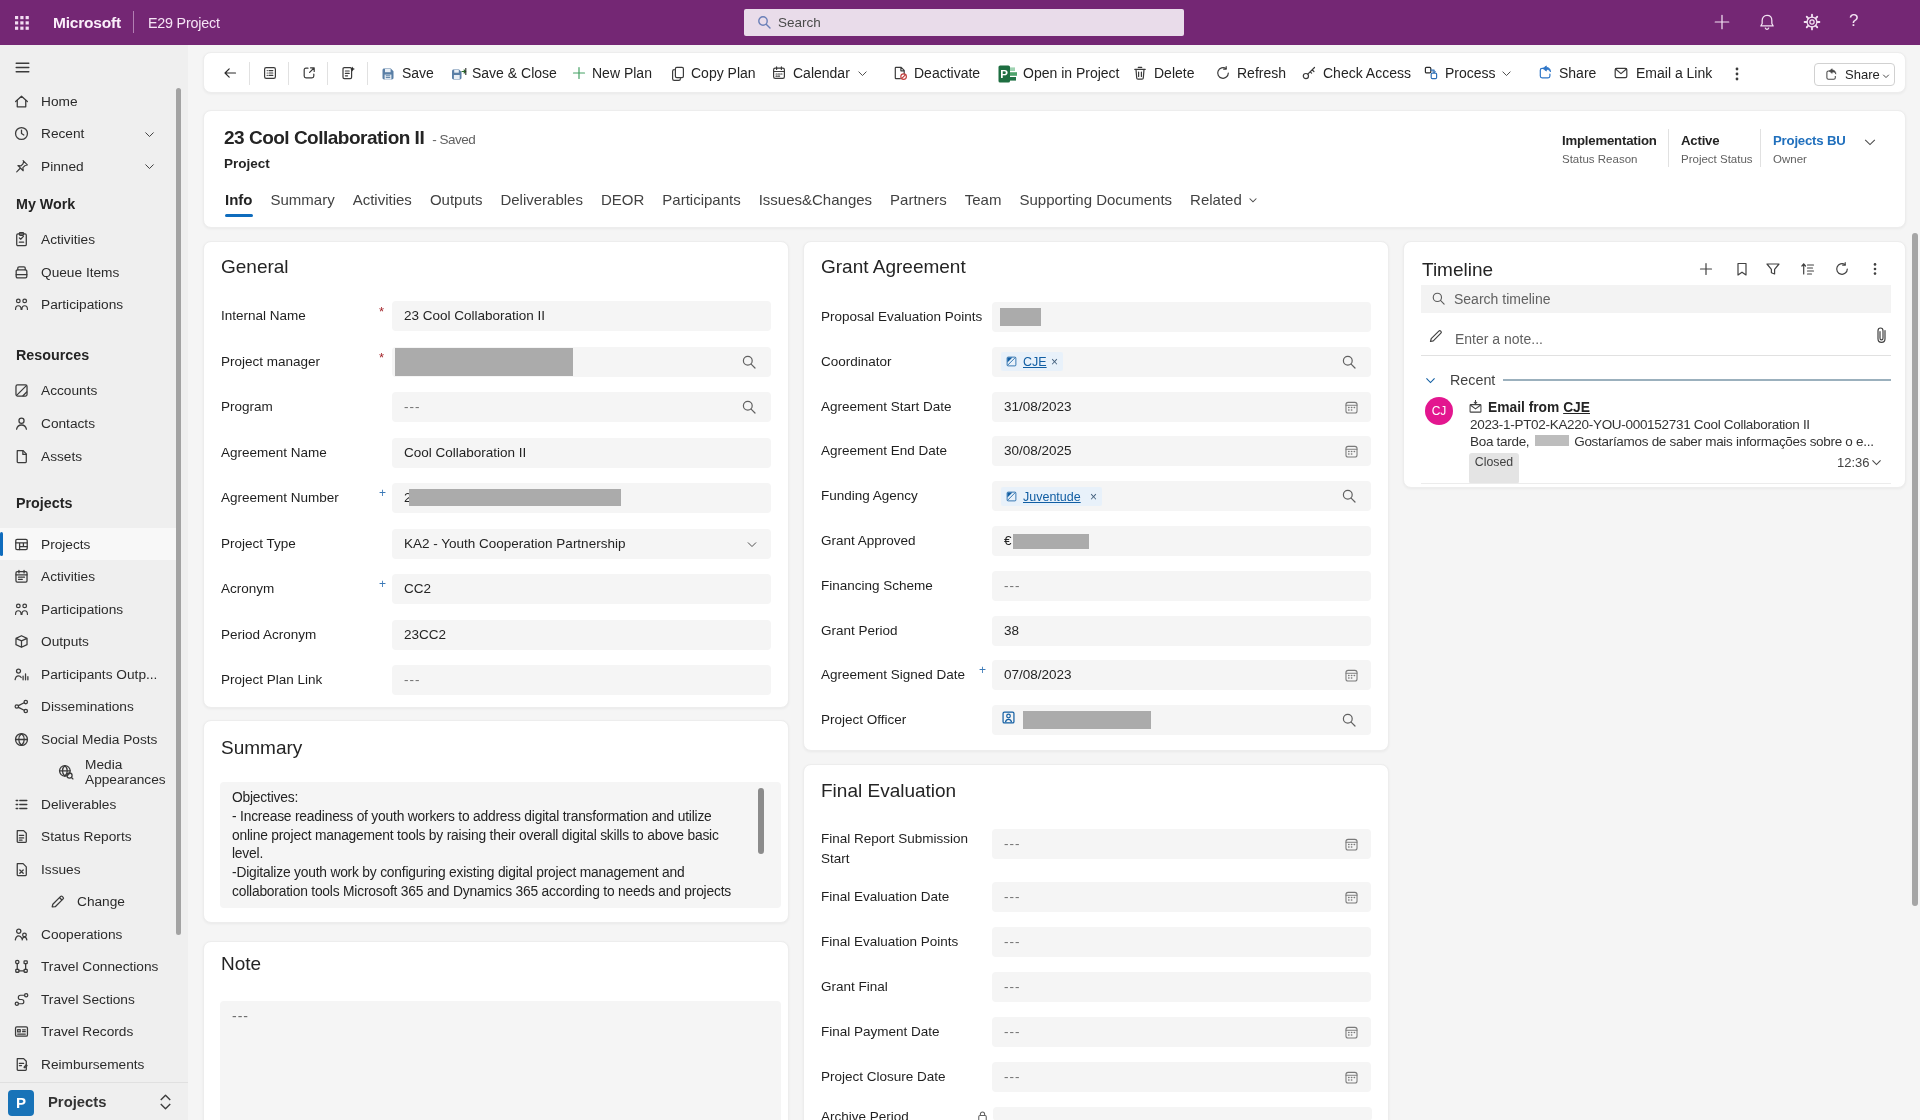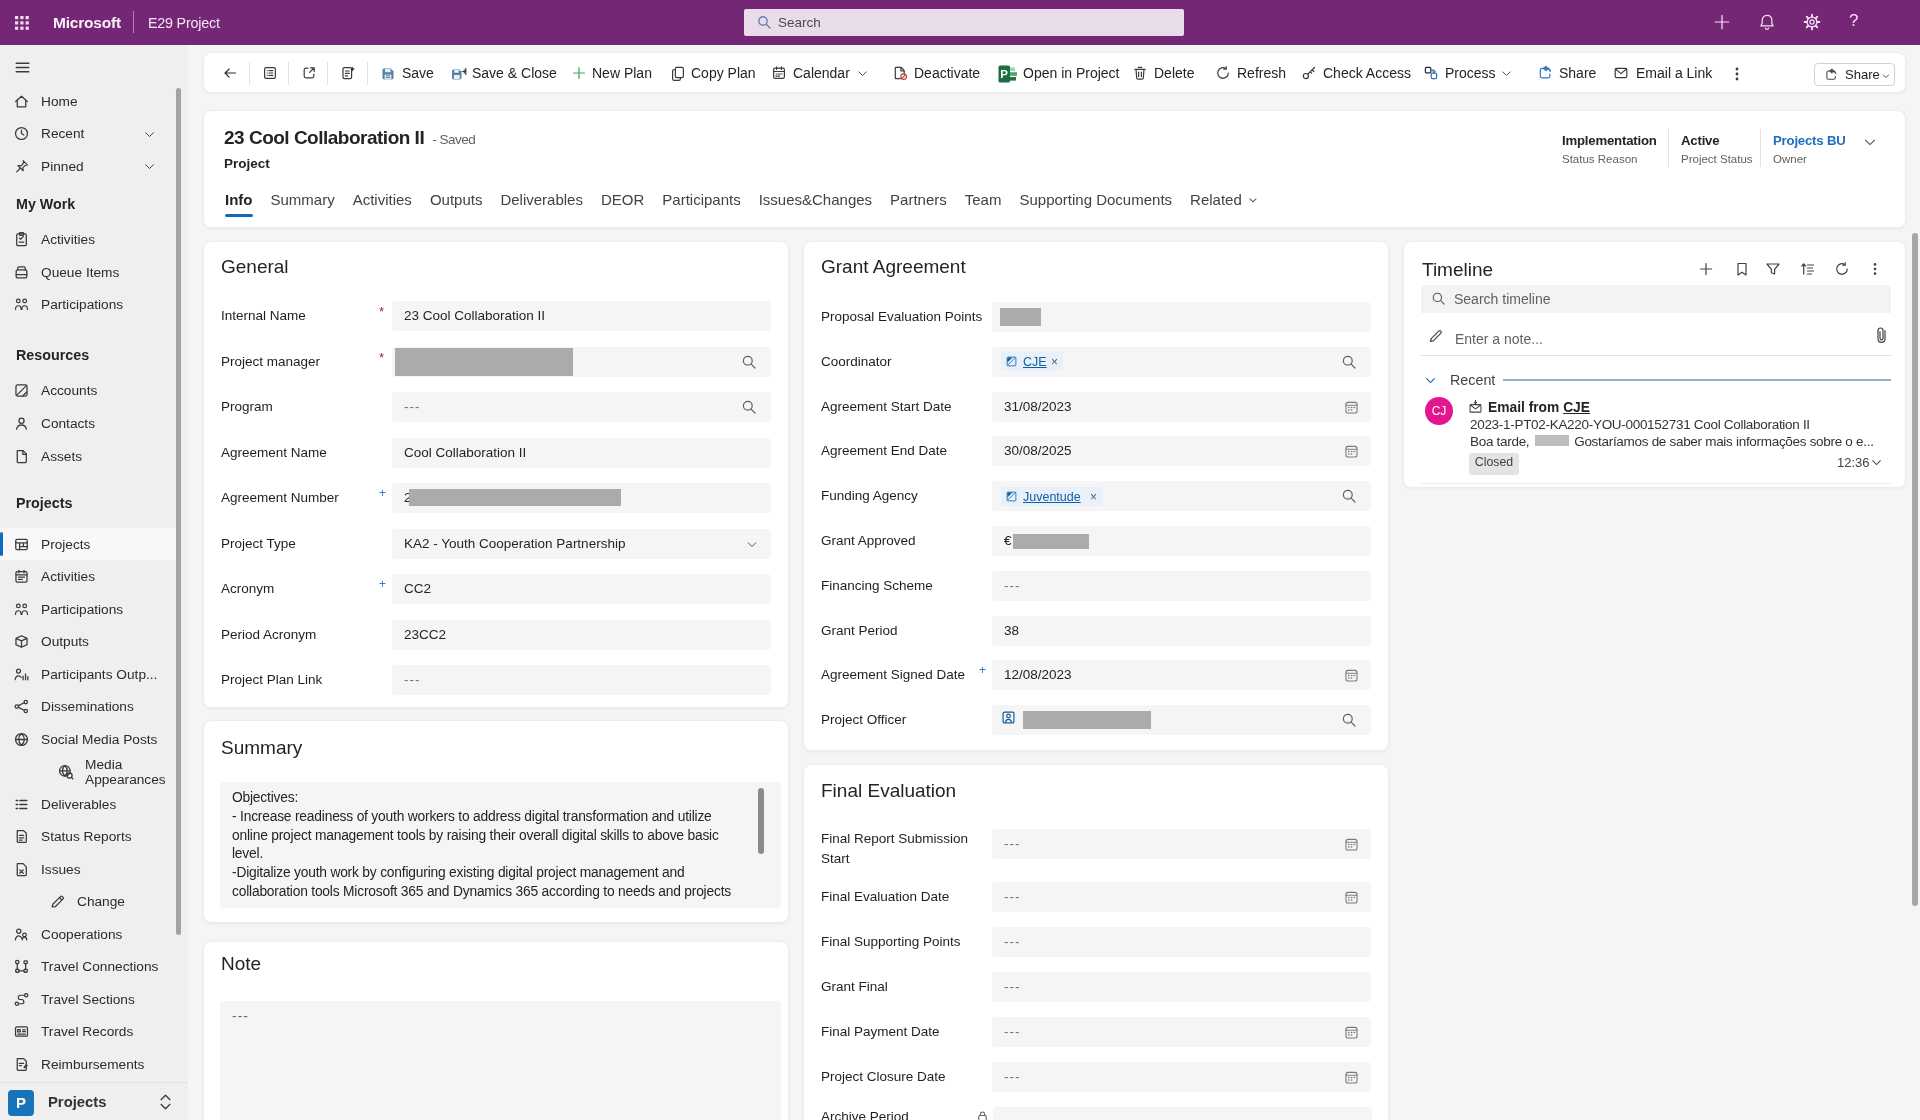--- a/index.html
+++ b/index.html
@@ -577,21 +577,21 @@
     </div>
 <div class="lbl" style="left:17px;top:284px;height:30px;line-height:30px">Grant Approved</div>
     <div class="inp" style="left:188px;top:284px;width:379px">€</div>
 <div class="bar" style="left:209px;top:292px;width:76px;height:15px"></div>
 <div class="lbl" style="left:17px;top:328.8px;height:30px;line-height:30px">Financing Scheme</div>
     <div class="inp" style="left:188px;top:328.8px;width:379px"><span class="ph">---</span></div>
 <div class="lbl" style="left:17px;top:373.6px;height:30px;line-height:30px">Grant Period</div>
     <div class="inp" style="left:188px;top:373.6px;width:379px">38</div>
 <div class="lbl" style="left:17px;top:418.4px;height:30px;line-height:30px">Agreement Signed Date</div>
     <div class="blu" style="left:175px;top:421.4px">+</div>
-    <div class="inp" style="left:188px;top:418.4px;width:379px">12/08/2023</div>
+    <div class="inp" style="left:188px;top:418.4px;width:379px">07/08/2023</div>
     <svg style="left:539px;top:425.4px" width="17" height="17" viewBox="0 0 16 16" fill="none" stroke="#7a7a7a" stroke-width="1" stroke-linecap="round">
       <rect x="2.8" y="3.2" width="10.4" height="10" rx="2"></rect>
       <path d="M5.4 8h.2M8 8h.2M10.6 8h.2M5.4 10.4h.2M8 10.4h.2" stroke-width="1.5"></path>
       <path d="M2.8 5.9h10.4" stroke-width="0.9"></path>
     </svg>
 <div class="lbl" style="left:17px;top:463.2px;height:30px;line-height:30px">Project Officer</div>
     <div class="inp" style="left:188px;top:463.2px;width:379px"></div>
     <svg style="left:537px;top:470.2px" width="16" height="16" viewBox="0 0 16 16" fill="none" stroke="#616161" stroke-width="1.2" stroke-linecap="round">
       <circle cx="6.8" cy="6.8" r="4.4"></circle>
       <path d="M10.1 10.1 14 14"></path>
@@ -613,21 +613,21 @@
       <path d="M5.4 8h.2M8 8h.2M10.6 8h.2M5.4 10.4h.2M8 10.4h.2" stroke-width="1.5"></path>
       <path d="M2.8 5.9h10.4" stroke-width="0.9"></path>
     </svg>
 <div class="lbl" style="left:17px;top:117px;height:30px;line-height:30px">Final Evaluation Date</div>
     <div class="inp" style="left:188px;top:117px;width:379px"><span class="ph">---</span></div>
     <svg style="left:539px;top:124px" width="17" height="17" viewBox="0 0 16 16" fill="none" stroke="#7a7a7a" stroke-width="1" stroke-linecap="round">
       <rect x="2.8" y="3.2" width="10.4" height="10" rx="2"></rect>
       <path d="M5.4 8h.2M8 8h.2M10.6 8h.2M5.4 10.4h.2M8 10.4h.2" stroke-width="1.5"></path>
       <path d="M2.8 5.9h10.4" stroke-width="0.9"></path>
     </svg>
-<div class="lbl" style="left:17px;top:162px;height:30px;line-height:30px">Final Supporting Points</div>
+<div class="lbl" style="left:17px;top:162px;height:30px;line-height:30px">Final Evaluation Points</div>
     <div class="inp" style="left:188px;top:162px;width:379px"><span class="ph">---</span></div>
 <div class="lbl" style="left:17px;top:207px;height:30px;line-height:30px">Grant Final</div>
     <div class="inp" style="left:188px;top:207px;width:379px"><span class="ph">---</span></div>
 <div class="lbl" style="left:17px;top:252px;height:30px;line-height:30px">Final Payment Date</div>
     <div class="inp" style="left:188px;top:252px;width:379px"><span class="ph">---</span></div>
     <svg style="left:539px;top:259px" width="17" height="17" viewBox="0 0 16 16" fill="none" stroke="#7a7a7a" stroke-width="1" stroke-linecap="round">
       <rect x="2.8" y="3.2" width="10.4" height="10" rx="2"></rect>
       <path d="M5.4 8h.2M8 8h.2M10.6 8h.2M5.4 10.4h.2M8 10.4h.2" stroke-width="1.5"></path>
       <path d="M2.8 5.9h10.4" stroke-width="0.9"></path>
     </svg>
@@ -690,19 +690,19 @@
 <div class="abs" style="left:46px;top:130px;font-size:14.3px;color:#424242">Recent</div>
 <div class="abs" style="left:99px;top:137px;width:388px;height:1.5px;background:#9bb0bd"></div>
 <div class="abs" style="left:21px;top:155px;width:28px;height:28px;border-radius:50%;background:#e3168f;color:#fff;font-size:12px;text-align:center;line-height:28px">CJ</div>
 <svg style="left:64px;top:157px" width="15" height="15" viewBox="0 0 16 16" fill="none" stroke="#424242" stroke-width="1.1" stroke-linejoin="round">
       <rect x="2.2" y="6" width="11.6" height="8" rx="0.8"></rect>
       <path d="M2.5 6.4 8 10.6l5.5-4.2M8 1v3.6M6.3 3.2 8 4.9l1.7-1.7"></path>
     </svg>
 <div class="abs" style="left:84px;top:158px;font-size:13.8px;font-weight:bold;color:#242424">Email from <span style="text-decoration:underline">CJE</span></div>
 <div class="abs" style="left:66px;top:175px;font-size:13.5px;color:#333;white-space:nowrap;letter-spacing:-0.3px">2023-1-PT02-KA220-YOU-000152731 Cool Collaboration II</div>
 <div class="abs" style="left:66px;top:192px;font-size:13.5px;color:#333;white-space:nowrap;letter-spacing:-0.3px">Boa tarde, <span style="display:inline-block;width:34px;height:11px;background:#bdbdbd;margin:0 2px"></span> Gostaríamos de saber mais informações sobre o e...</div>
-<div class="abs" style="left:65px;top:211px;width:50px;height:22px;background:#e4e4e4;border-radius:3px;font-size:12.3px;color:#424242;text-align:center;line-height:19px">Closed</div>
+<div class="abs" style="left:65px;top:211px;width:50px;height:31px;background:#e4e4e4;border-radius:3px;font-size:12.3px;color:#424242;text-align:center;line-height:19px">Closed</div>
 <div class="abs" style="left:433px;top:213px;font-size:13px;color:#424242">12:36</div>
 <svg style="left:466px;top:214px" width="13" height="13" viewBox="0 0 16 16" fill="none" stroke="#4a4a4a" stroke-width="1.4">
       <path d="M3 5.5 8 10.5 13 5.5"></path>
     </svg>
 <div class="abs" style="left:17px;top:241px;width:470px;height:1px;background:#ececec"></div>
 </div>
 <div class="abs" style="left:1911.5px;top:233px;width:6px;height:673px;background:#a6a6a6;border-radius:3px"></div>
 </body></html>

